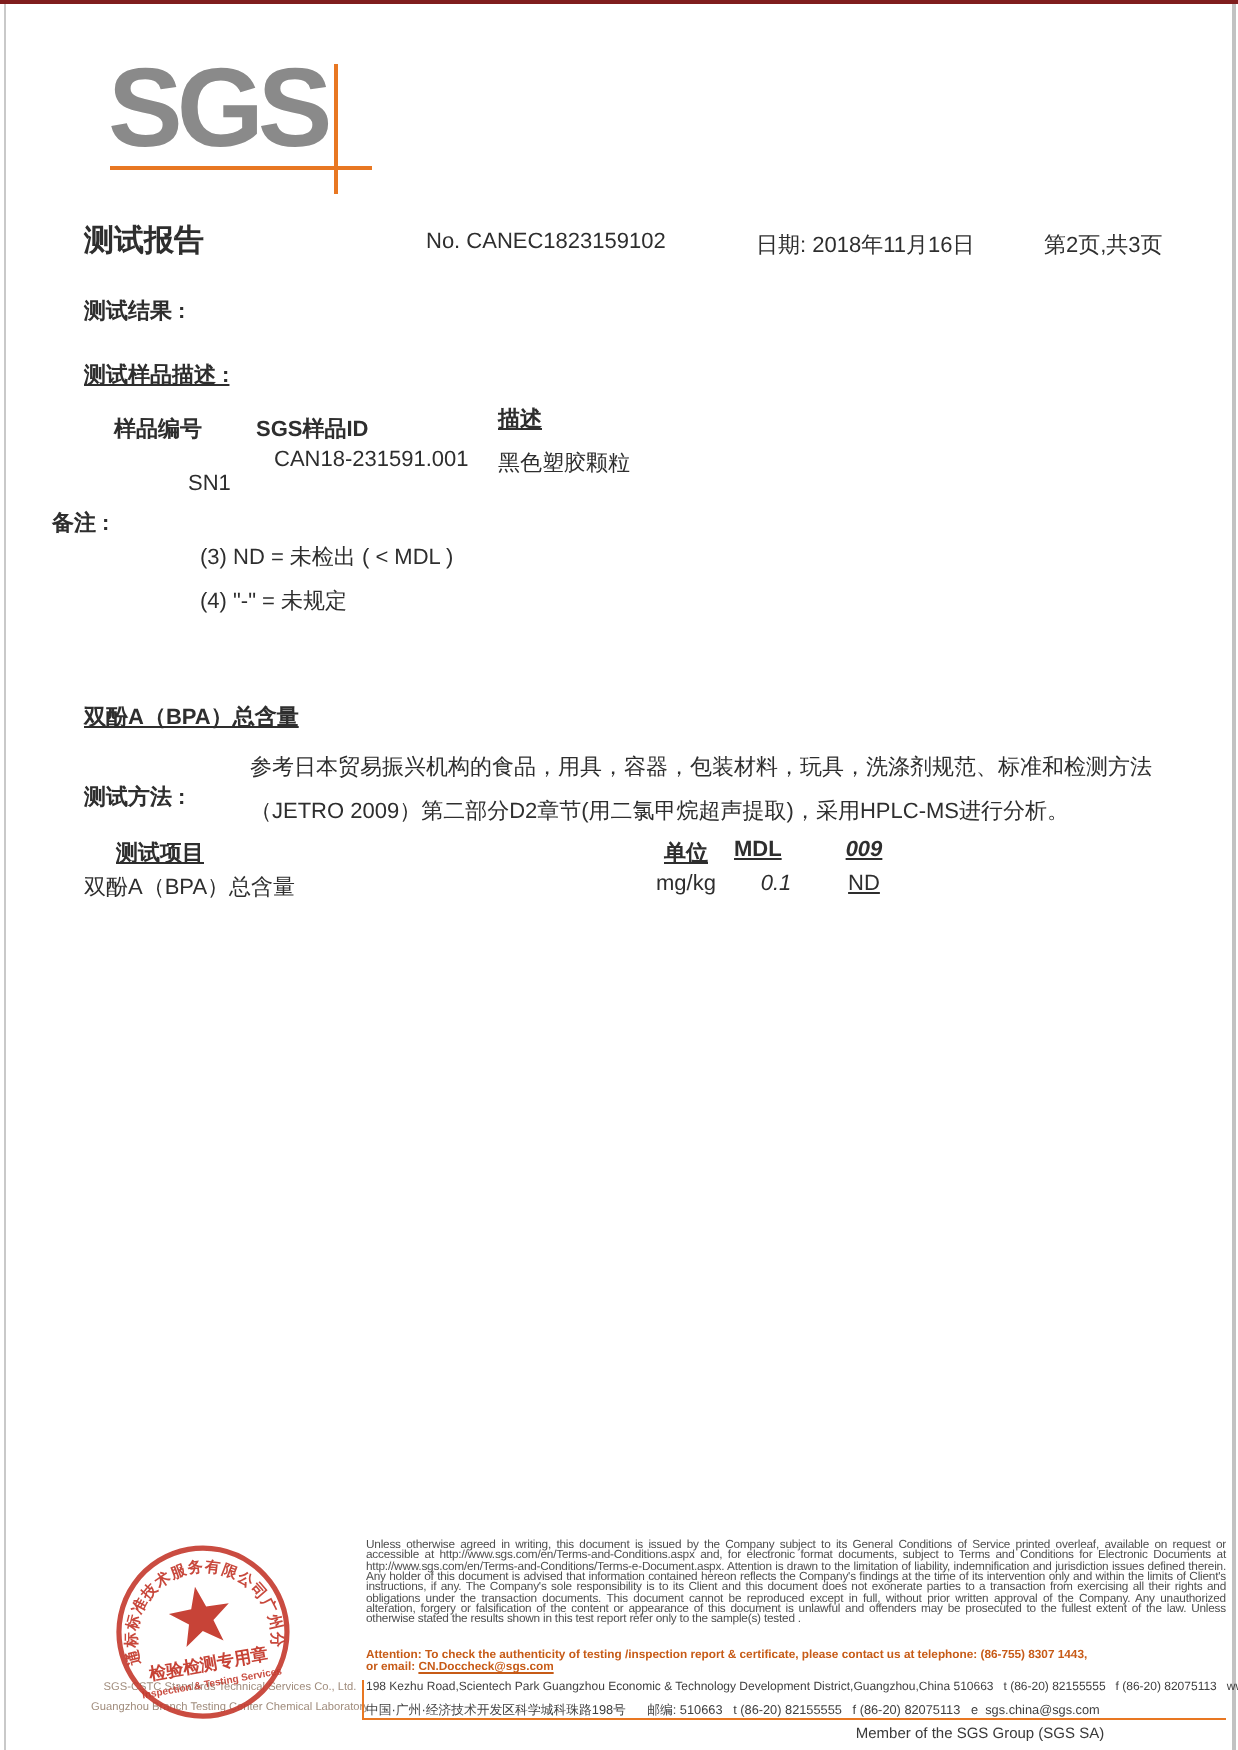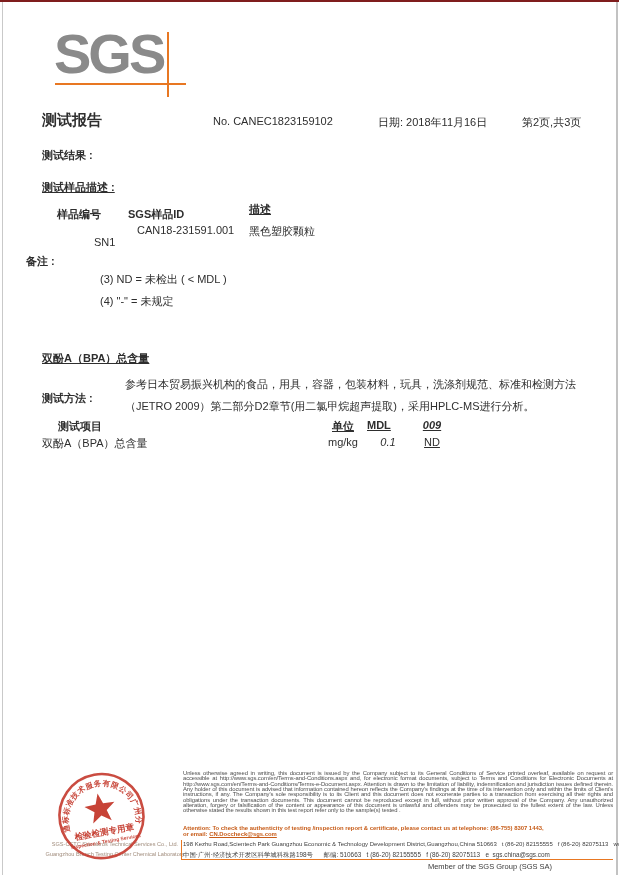--- a/index.html
+++ b/index.html
@@ -38,21 +38,21 @@
   .st-v2 { left:137px; top:222px; }
   .st-v3 { left:249px; top:222px; }
 
   .remarks-label { left:26px; top:252px; }
   .remarks { position:absolute; left:100px; top:266px; font-size:11px; line-height:22px; color:#2e2e2e; }
 
   .bpa-heading { left:42px; top:349px; text-decoration:underline; font-weight:700; }
   .method-label { left:42px; top:374px;margin-top:15px; }
   .method-text { position:absolute; left:125px; top:372px; width:470px; font-size:11px; line-height:21.5px; color:#2e2e2e; }
 
-  .rt-item-h { left:58px; top:417px; }
+  .rt-item-h { left:58px; top:417px; text-decoration:underline; }
   .rt-unit-h { left:320px; top:417px; width:46px; text-align:center; text-decoration:underline; }
   .rt-mdl-h  { left:367px; top:417px; width:42px; text-decoration:underline; }
   .rt-smp-h  { left:411px; top:417px; width:42px; text-align:center; text-decoration:underline; font-style:italic; }
   .rt-item-v { left:42px; top:434px; }
   .rt-unit-v { left:320px; top:434px; width:46px; text-align:center; }
   .rt-mdl-v  { left:367px; top:434px; width:42px; text-align:center;font-style:italic; }
   .rt-smp-v  { left:411px; top:434px; width:42px; text-align:center;text-decoration:underline; }
 
   
   .legal {

